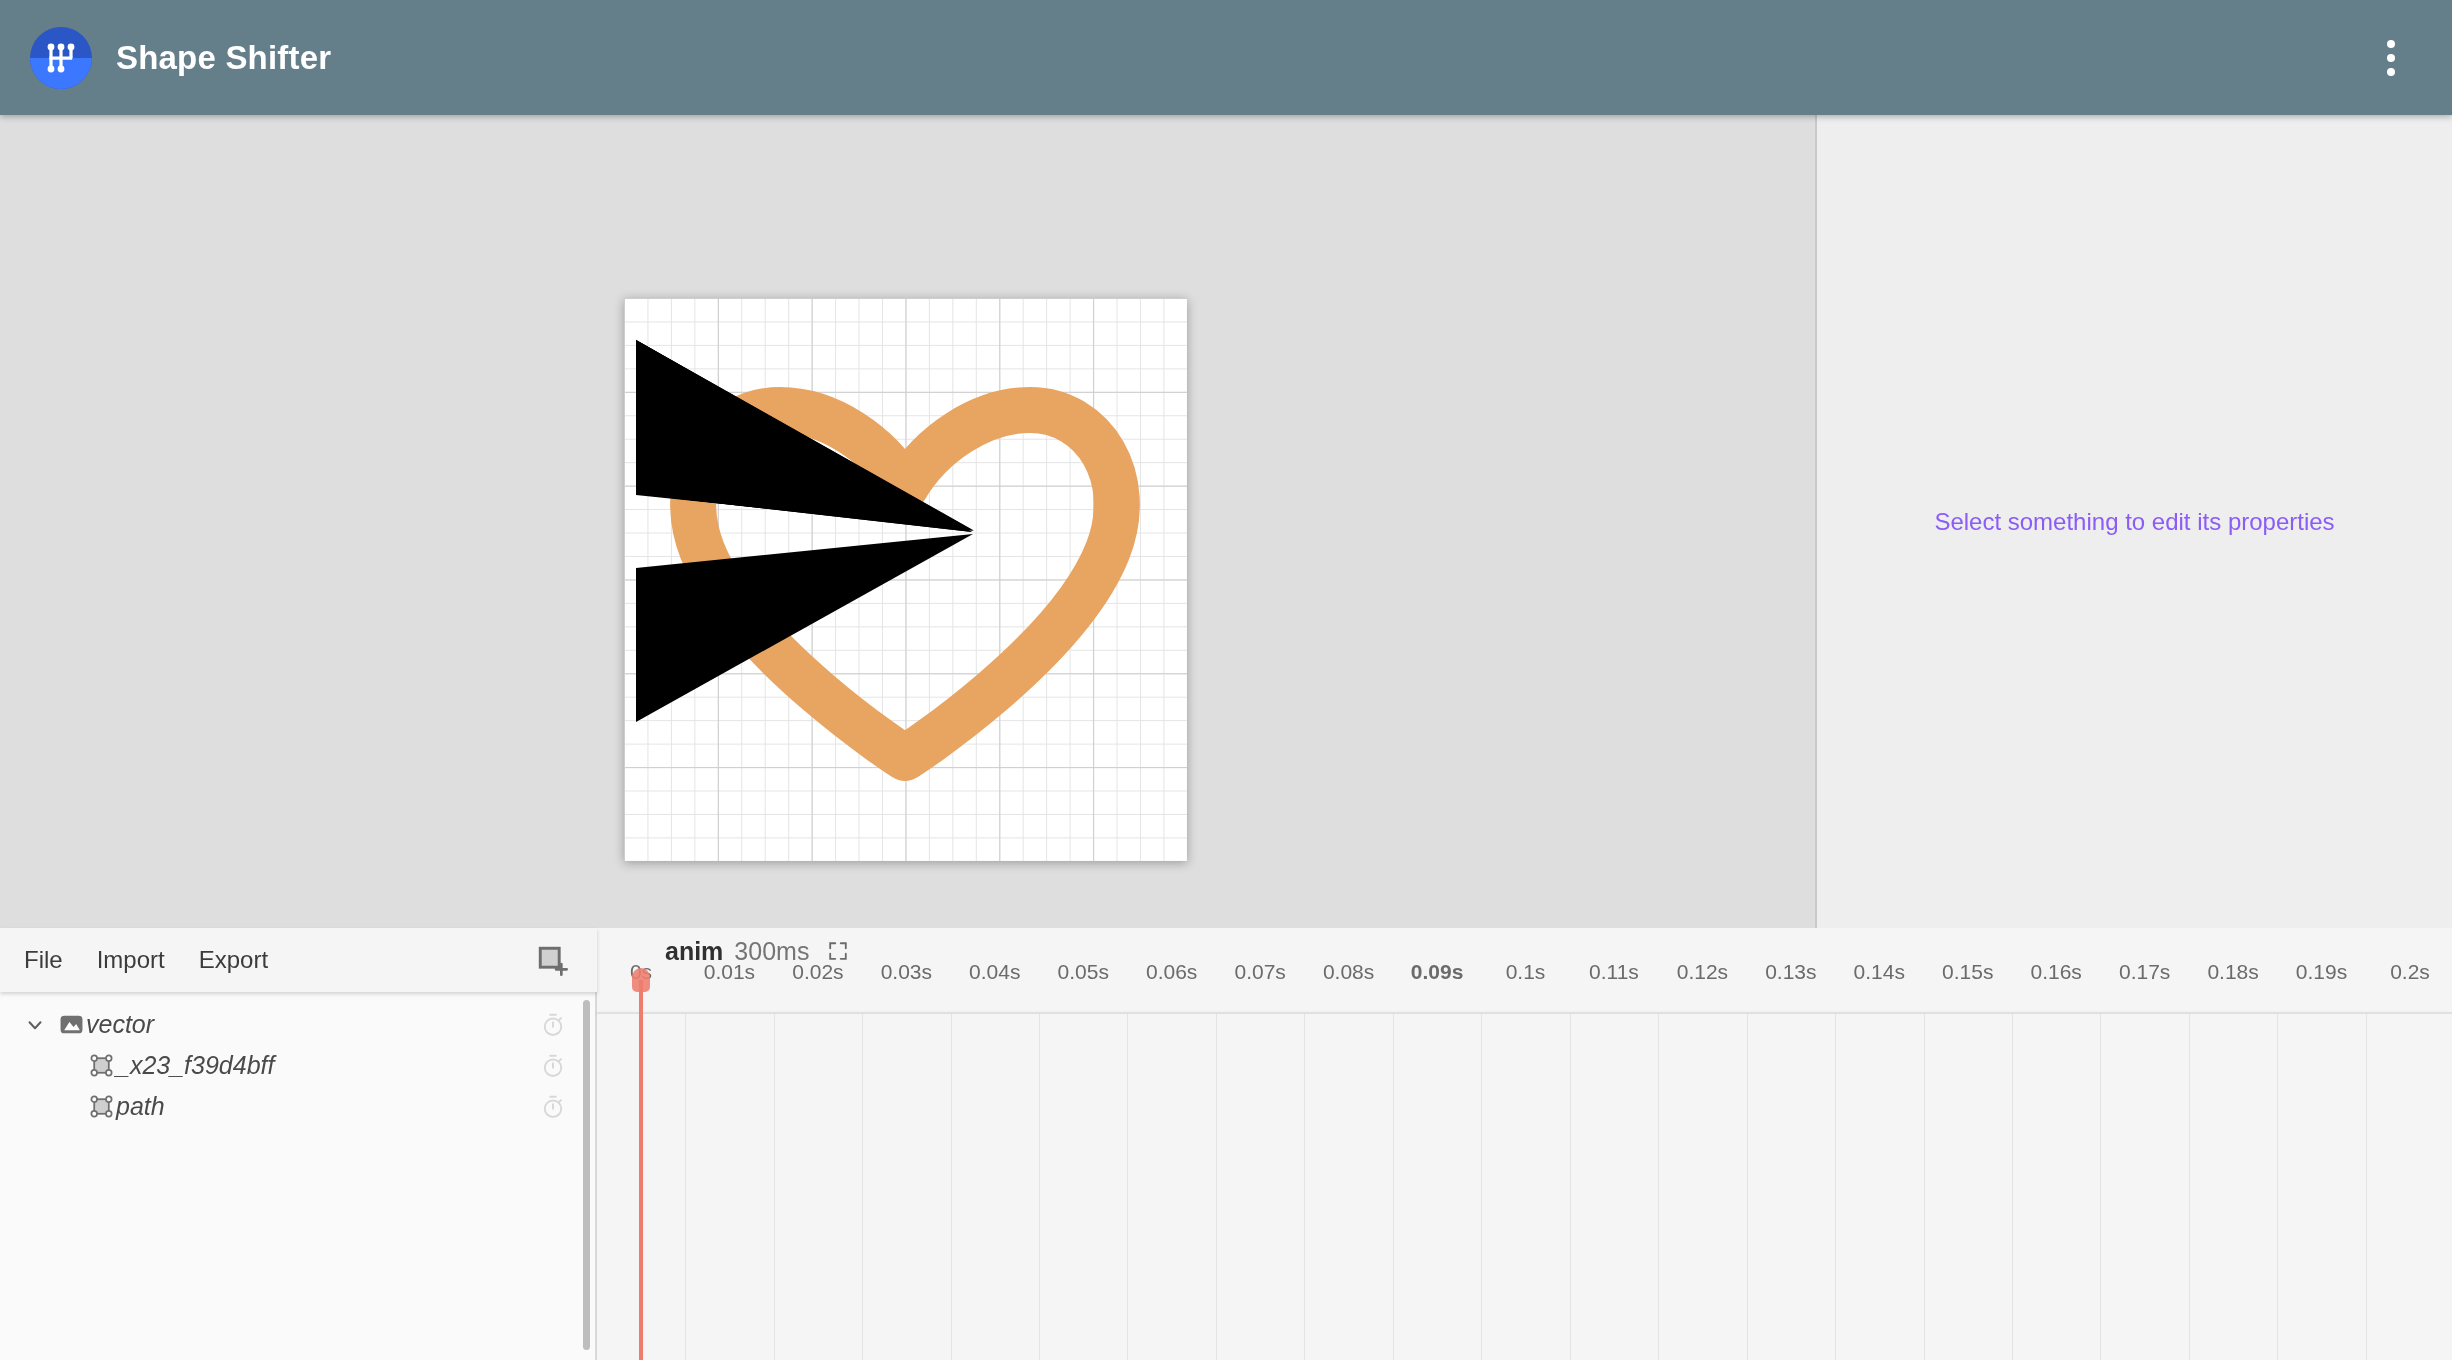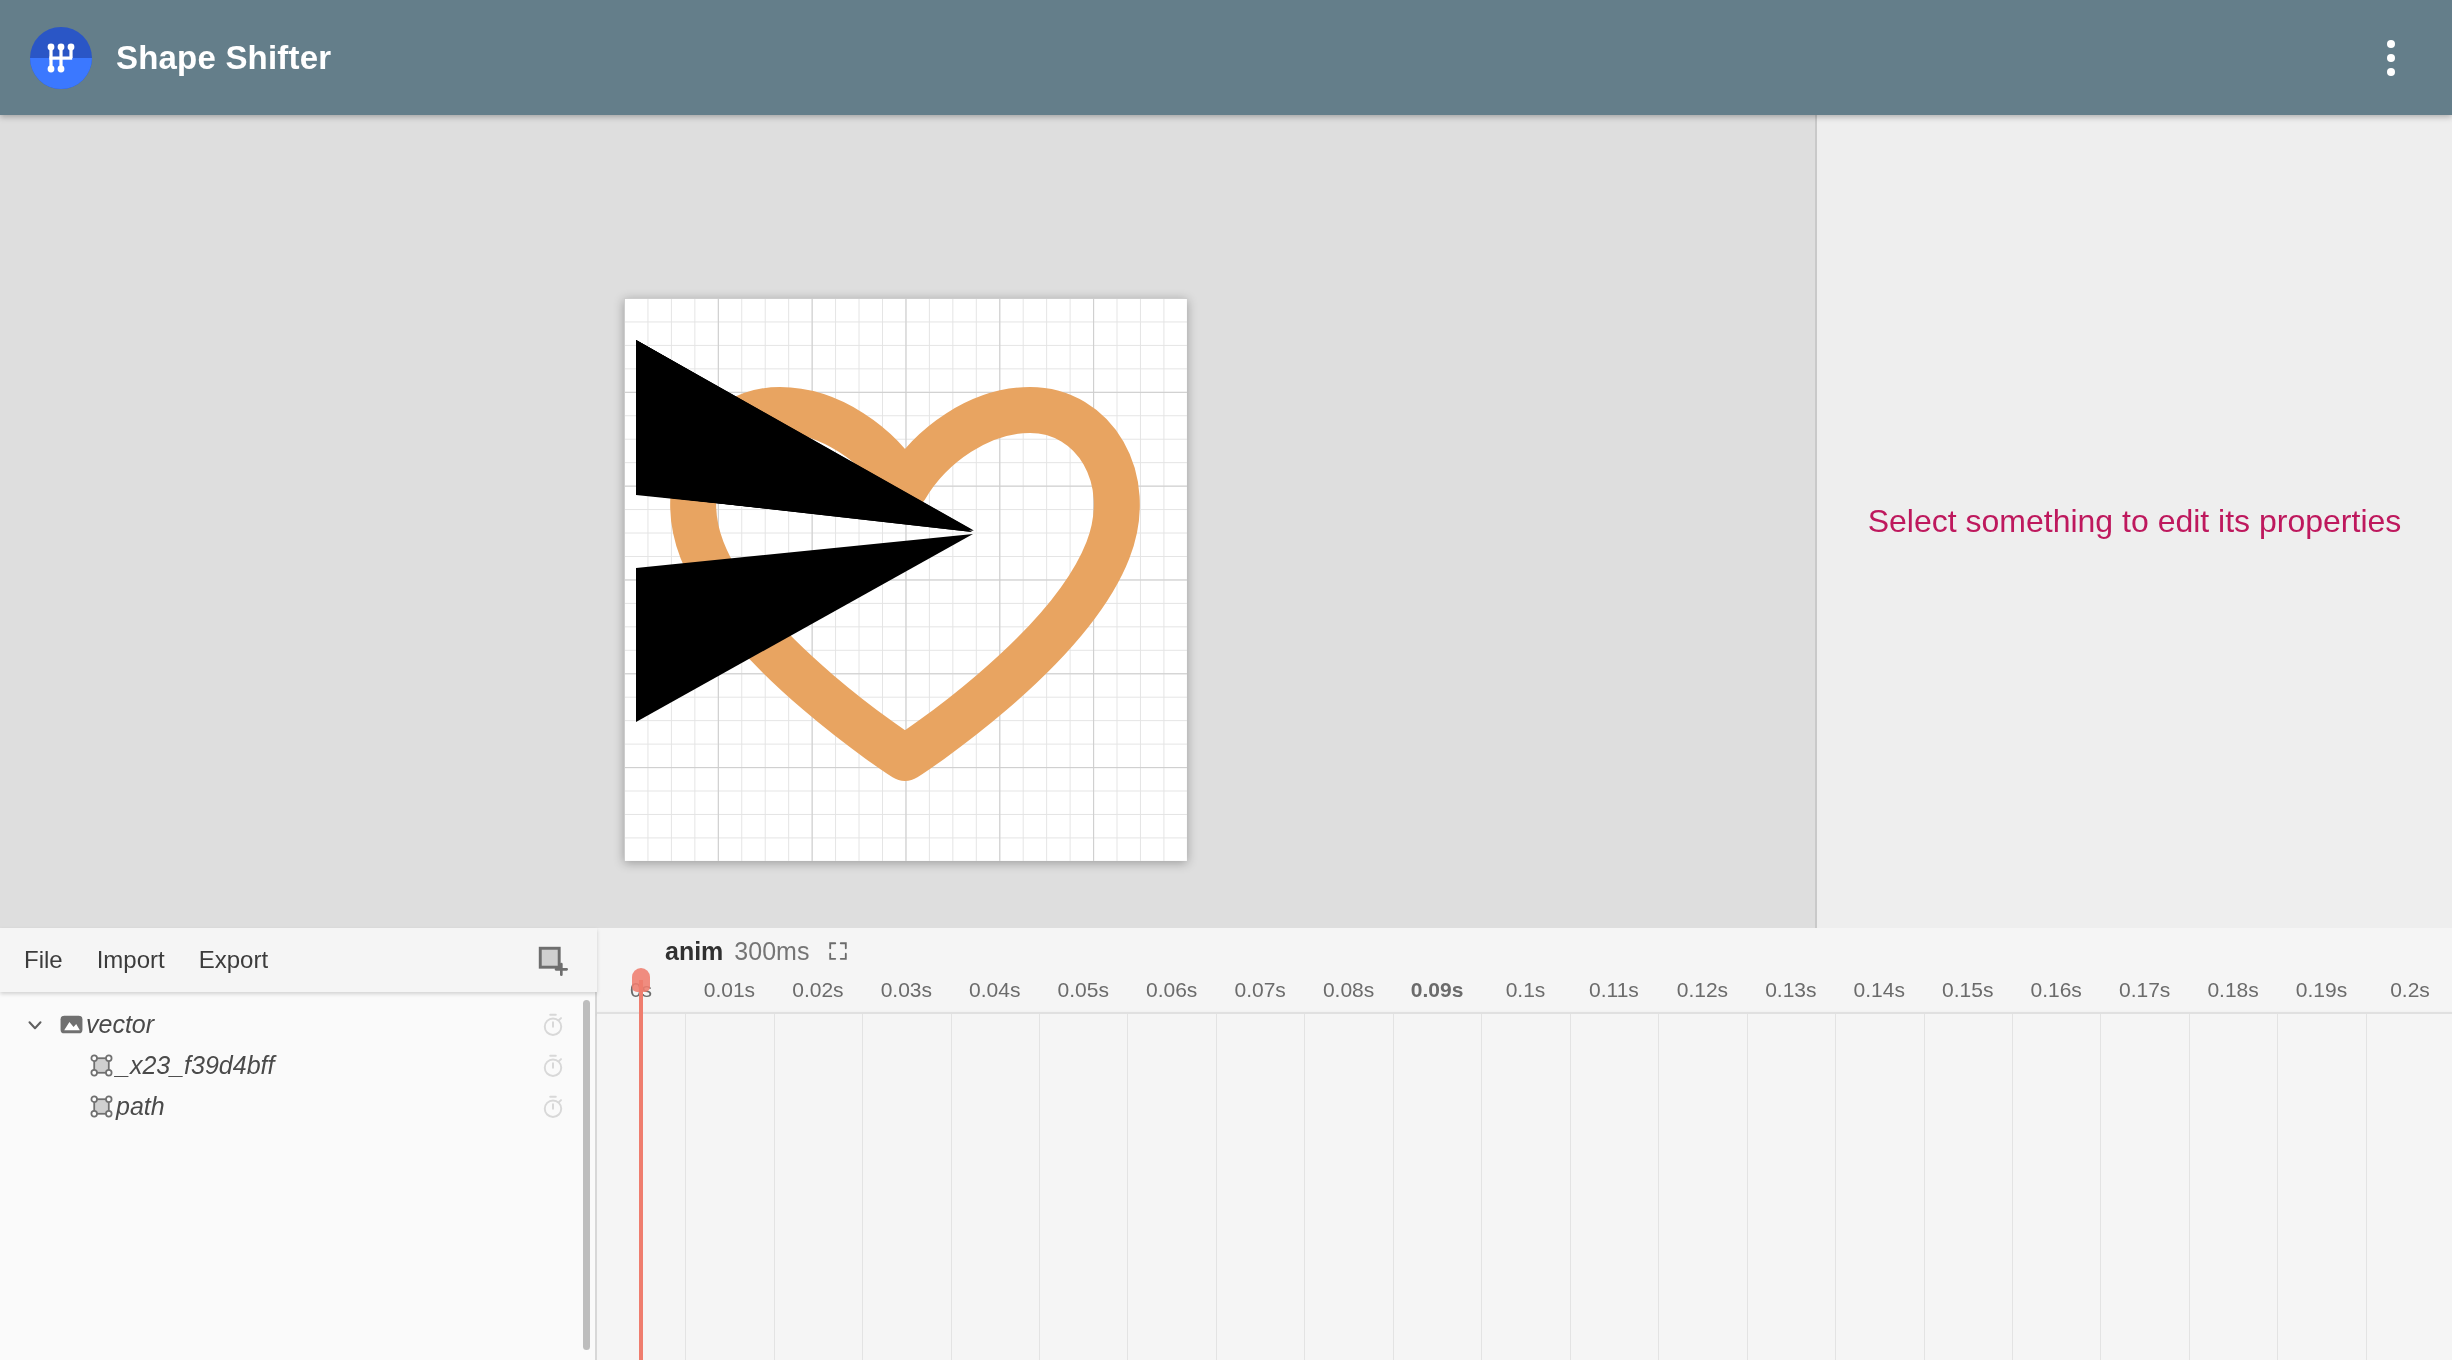--- a/index.html
+++ b/index.html
@@ -59,21 +59,21 @@
     width: 2px; height: 813px;
     background: #c9c9c9;
   }
   .props-panel {
     position: absolute; left: 1817px; top: 0;
     width: 635px; height: 813px;
     background: #eeeeee;
     display: flex; align-items: center; justify-content: center;
   }
   .props-empty {
-    color: #be185d; font-size: 32px; text-align: center;
+    color: #8b5cf6; font-size: 24px; text-align: center;
     padding: 0 20px;
   }
 
   
   .artboard {
     position: absolute; left: 624px; top: 183px;
     width: 563px; height: 563px;
     background: #ffffff;
     box-shadow: 0 2px 10px rgba(0,0,0,0.30);
   }
@@ -195,21 +195,21 @@
     position: absolute; left: 0; top: 0;
     width: 1855px; height: 46px;
     display: flex; align-items: center;
     padding-left: 36px;
     margin-left: 32px;
   }
   .anim-name { font-size: 25px; font-weight: bold; color: #303030; }
   .anim-dur { font-size: 25px; color: #757575; margin-left: 11px; }
   .anim-expand { margin-left: 16px; width: 26px; height: 26px; cursor: pointer; display:flex; align-items:center; justify-content:center;}
   .ruler {
-    position: absolute; left: 0; top: 46px;
+    position: absolute; left: 0; top: 28px;
     width: 1529px; height: 38px;
   }
   .tick-label {
     position: absolute; top: 4px;
     font-size: 21px; color: #6b6b6b;
     transform: translateX(-50%);
     white-space: nowrap;
   }
   .ruler-baseline {
     position: absolute; left: 0; top: 84px;

